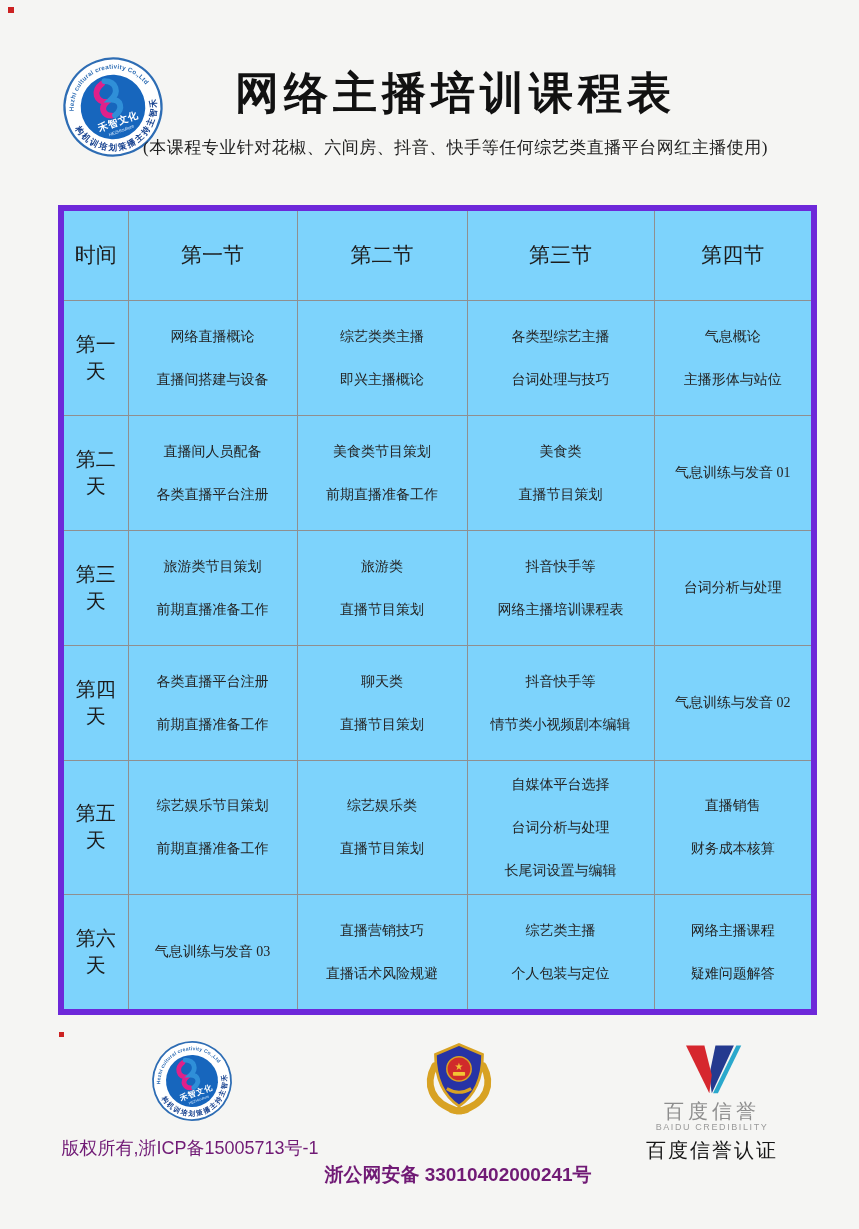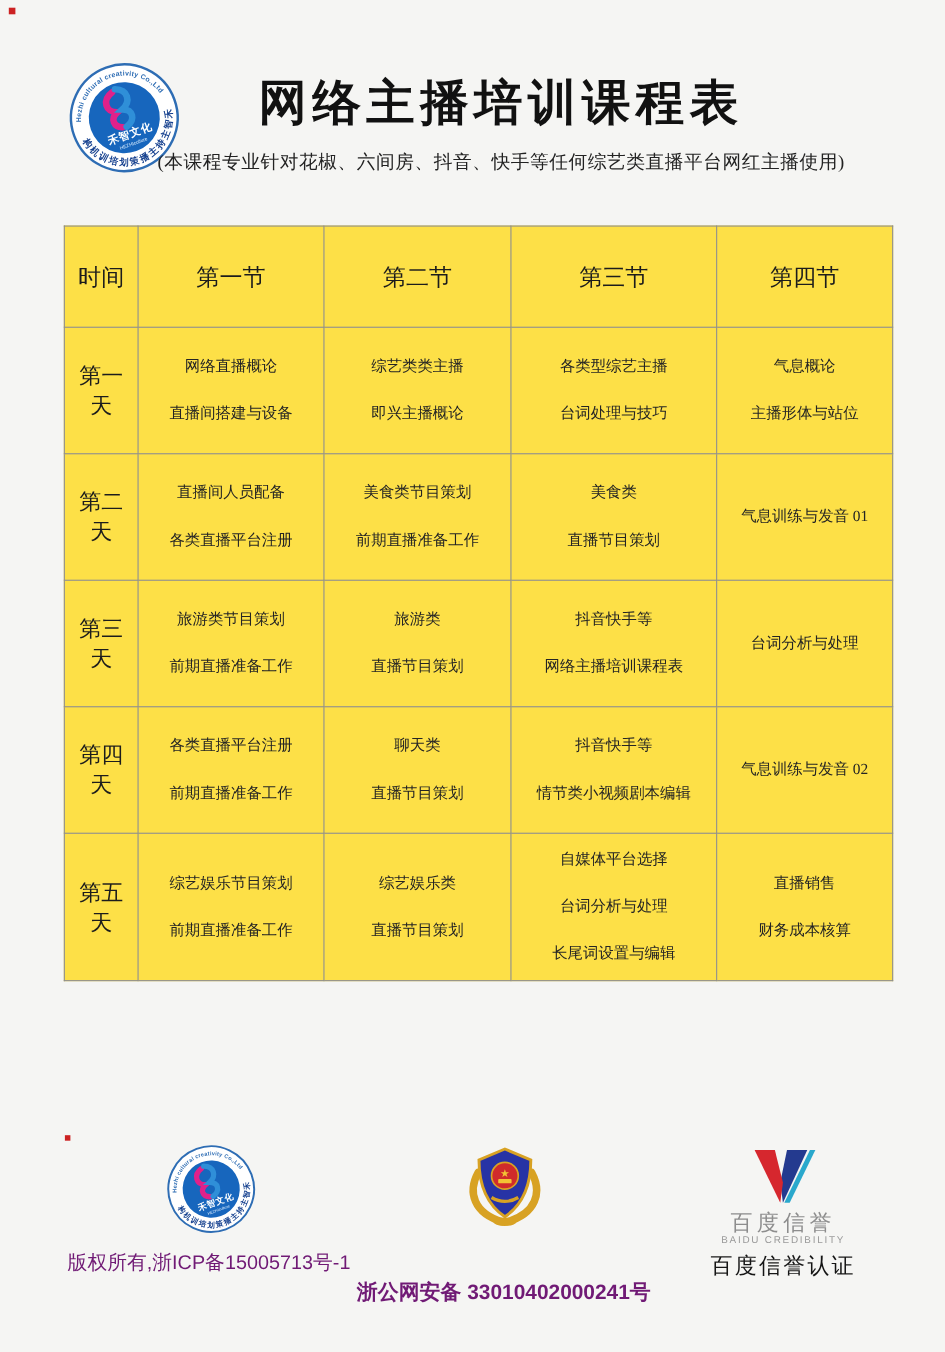--- a/index.html
+++ b/index.html
@@ -36,22 +36,22 @@
   .arc-bottom-glyphs text { font-size:10px; font-weight:bold; fill:#16418f; text-anchor:middle; }
   .badge-cn { font-size:11.5px; font-weight:bold; fill:#ffffff; letter-spacing:1px; text-anchor:middle; }
   .badge-en { font-family:"Liberation Sans","DejaVu Sans",sans-serif; font-size:5.2px; fill:#d8ecff; text-anchor:middle; }
 
   
   .table-wrap { position:absolute; left:58px; top:205px; }
   table.schedule {
     border-collapse:collapse;
     table-layout:fixed;
     width:753px;
-    background:#fde047;
-    border:1px solid #6d28d9;
+    background:#7dd3fc;
+    border:6px solid #6d28d9;
   }
   table.schedule th, table.schedule td {
     border:1px solid #8f8f8f;
     text-align:center;
     vertical-align:middle;
     padding:2px 6px;
   }
   thead tr { height:92px; }
   tbody tr:nth-child(1), tbody tr:nth-child(2),
   tbody tr:nth-child(3), tbody tr:nth-child(4) { height:115px; }
@@ -228,20 +228,38 @@
           <td class="course-cell">
             <div class="course-line">自媒体平台选择</div>
             <div class="course-line">台词分析与处理</div>
             <div class="course-line">长尾词设置与编辑</div>
           </td>
           <td class="course-cell">
             <div class="course-line">直播销售</div>
             <div class="course-line">财务成本核算</div>
           </td>
         </tr>
+        <tr>
+          <td class="day-cell">第六天</td>
+          <td class="course-cell">
+            <div class="course-line">气息训练与发音 03</div>
+          </td>
+          <td class="course-cell">
+            <div class="course-line">直播营销技巧</div>
+            <div class="course-line">直播话术风险规避</div>
+          </td>
+          <td class="course-cell">
+            <div class="course-line">综艺类主播</div>
+            <div class="course-line">个人包装与定位</div>
+          </td>
+          <td class="course-cell">
+            <div class="course-line">网络主播课程</div>
+            <div class="course-line">疑难问题解答</div>
+          </td>
+        </tr>
       </tbody>
   </table>
 </div>
 
 <div class="hezhi-badge bottom">
   <svg viewBox="0 0 120 120">
       <use href="#hezhi-badge-symbol" xlink:href="#hezhi-badge-symbol"></use>
     </svg>
 </div>
 <div class="footer-text copyright-text">版权所有,浙ICP备15005713号-1</div>

